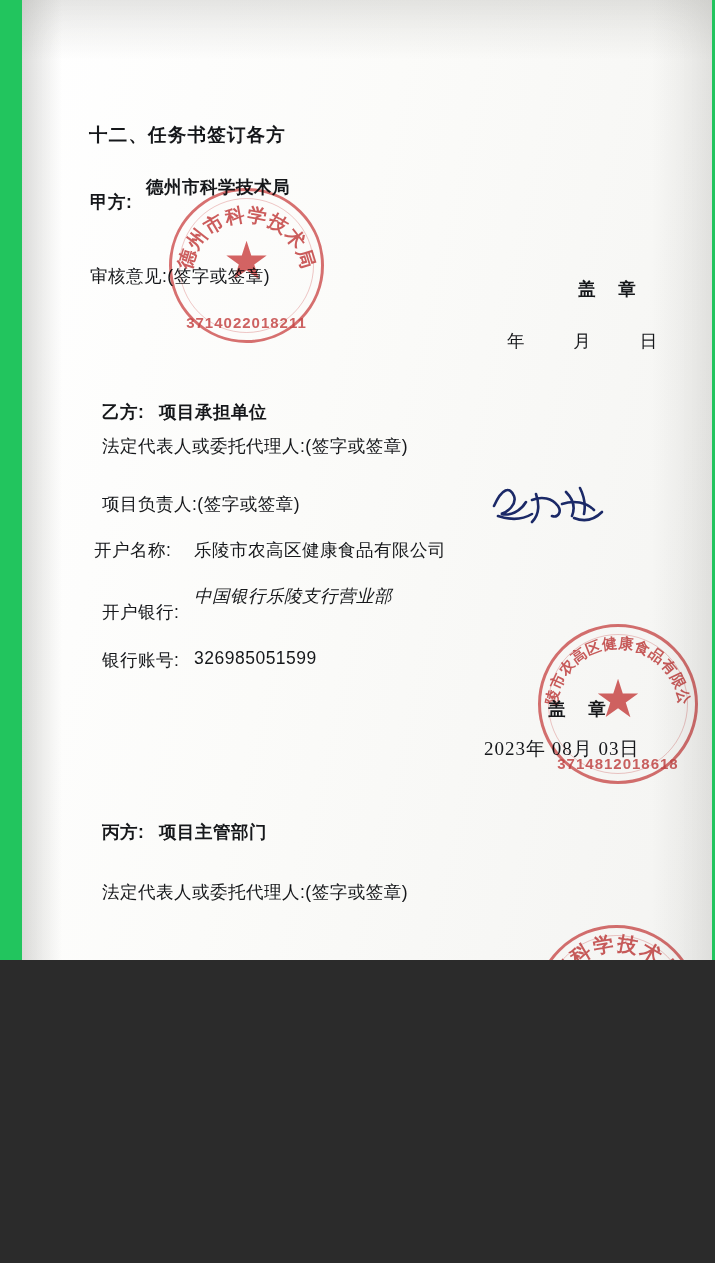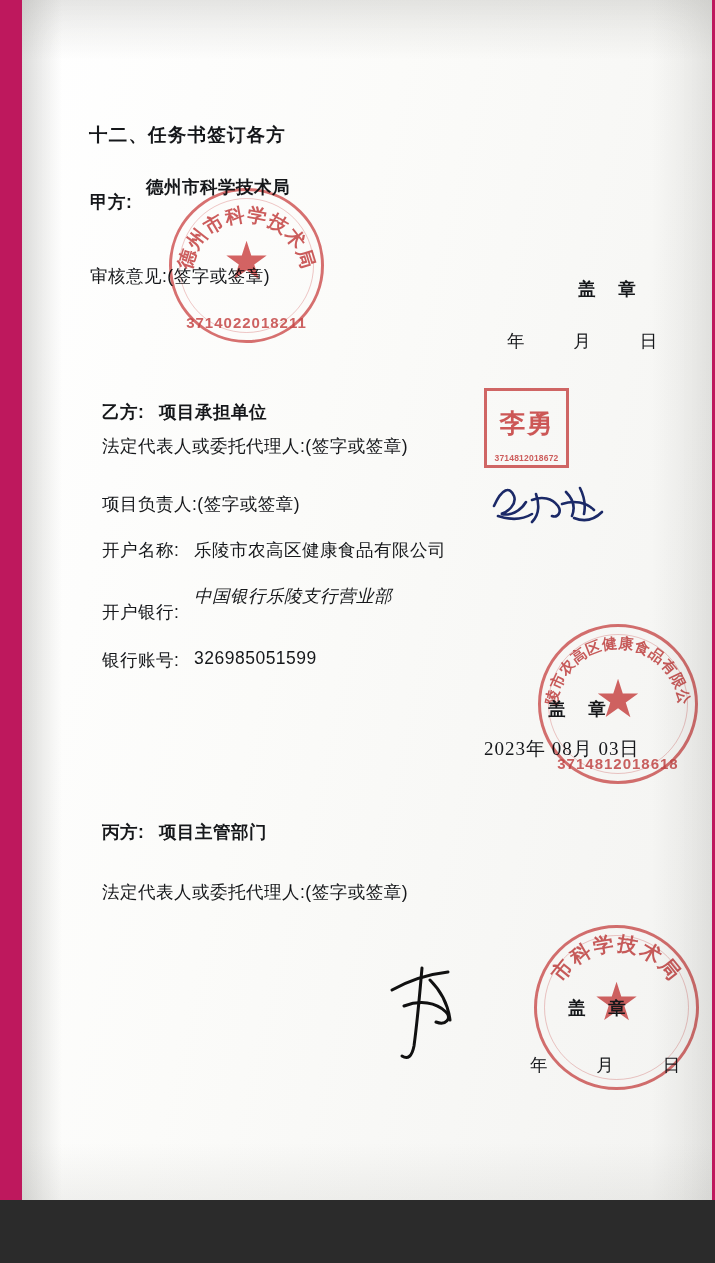--- a/index.html
+++ b/index.html
@@ -3,23 +3,23 @@
 <meta charset="utf-8">
 <style>
   html, body {
     margin: 0;
     padding: 0;
     background: #2b2b2b;
   }
   #page {
     position: relative;
     width: 715px;
-    height: 1200px;
+    height: 960px;
     overflow: hidden;
-    background: #be185d;
+    background: #22c55e;
     font-family: "Liberation Sans", sans-serif;
   }
   
   #paper {
     position: absolute;
     left: 22px;
     top: 0px;
     width: 690px;
     height: 1263px;
     background:
@@ -209,33 +209,29 @@
       <div class="num">3714022018211</div>
     </div>
 
     <div class="line bold" style="left:80px; top:400px;">乙方:</div>
     <div class="line bold" style="left:137px; top:400px;">项目承担单位</div>
 
     <div class="line" style="left:80px; top:434px;">法定代表人或委托代理人:(签字或签章)</div>
 
     <div class="line" style="left:80px; top:492px;">项目负责人:(签字或签章)</div>
 
-    <div class="line" style="left:80px; top:538px;">开户名称:</div>
+    <div class="line" style="left:72px; top:538px;">开户名称:</div>
     <div class="line" style="left:172px; top:538px;">乐陵市农高区健康食品有限公司</div>
 
     <div class="line" style="left:80px; top:584px;margin-top:16px;">开户银行:</div>
     <div class="line" style="left:172px; top:584px;font-style:italic;">中国银行乐陵支行营业部</div>
 
     <div class="line" style="left:80px; top:648px;">银行账号:</div>
     <div class="line" style="left:172px; top:648px;">326985051599</div>
 
-    <div class="seal-square" style="left:462px; top:388px; width:85px; height:80px;">
-      <div class="sq-text">李勇</div>
-      <div class="sq-num">3714812018672</div>
-    </div>
 
     <svg class="sig-svg" style="left:466px; top:472px; width:120px; height:60px;" viewBox="0 0 120 60">
       <g stroke="#1b2a6b" fill="none" stroke-width="2.6" stroke-linecap="round">
         <path d="M6,34 C14,16 22,14 26,24 C29,32 20,40 13,42 C22,44 32,40 38,30"></path>
         <path d="M10,44 C22,48 34,48 44,42"></path>
         <path d="M48,22 C52,34 50,44 44,50"></path>
         <path d="M44,28 C54,24 64,26 70,34 C74,40 70,46 64,44"></path>
         <path d="M78,20 C84,26 88,34 84,44"></path>
         <path d="M74,32 C86,28 98,30 106,38"></path>
         <path d="M92,16 C96,24 98,32 96,42"></path>

